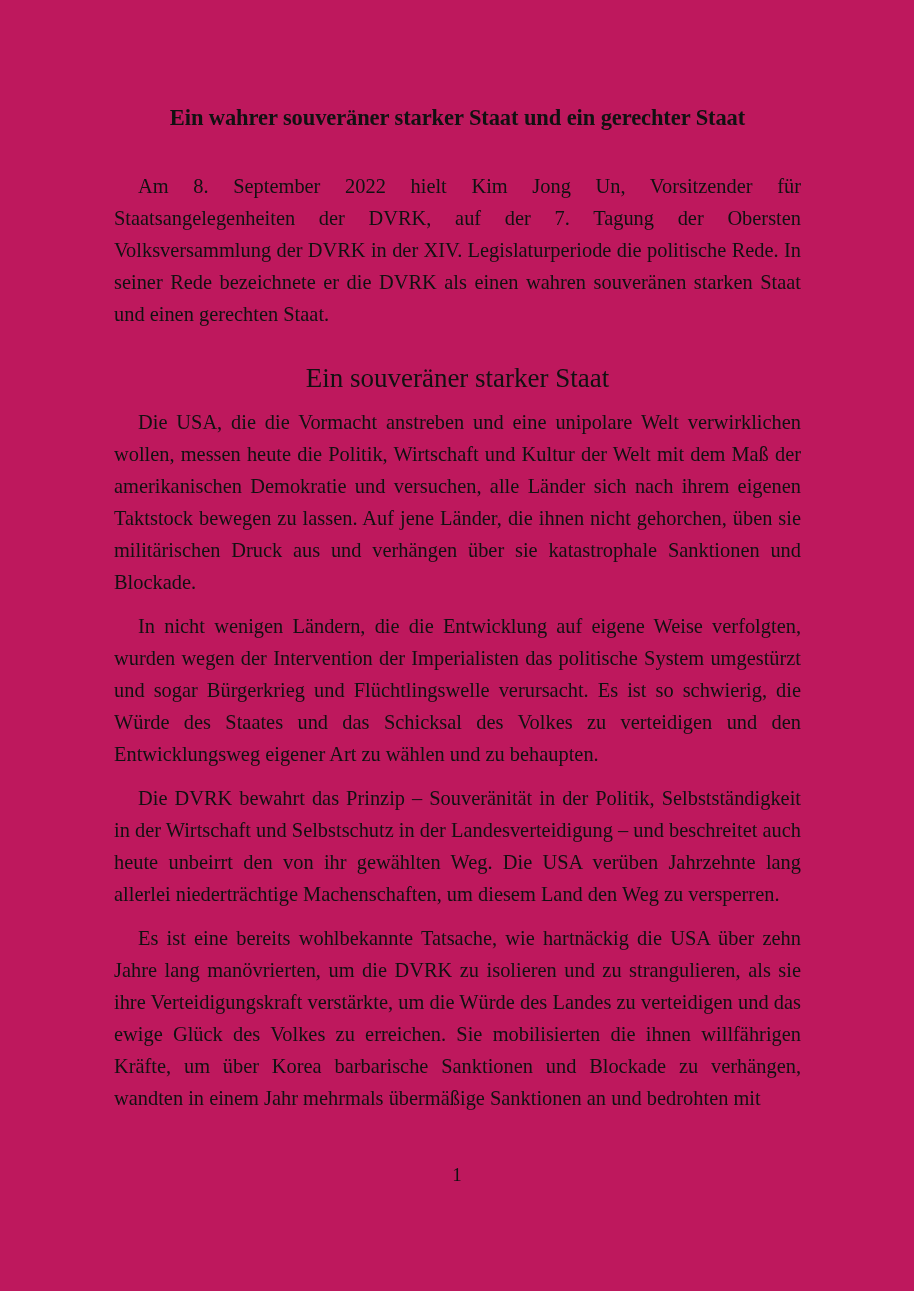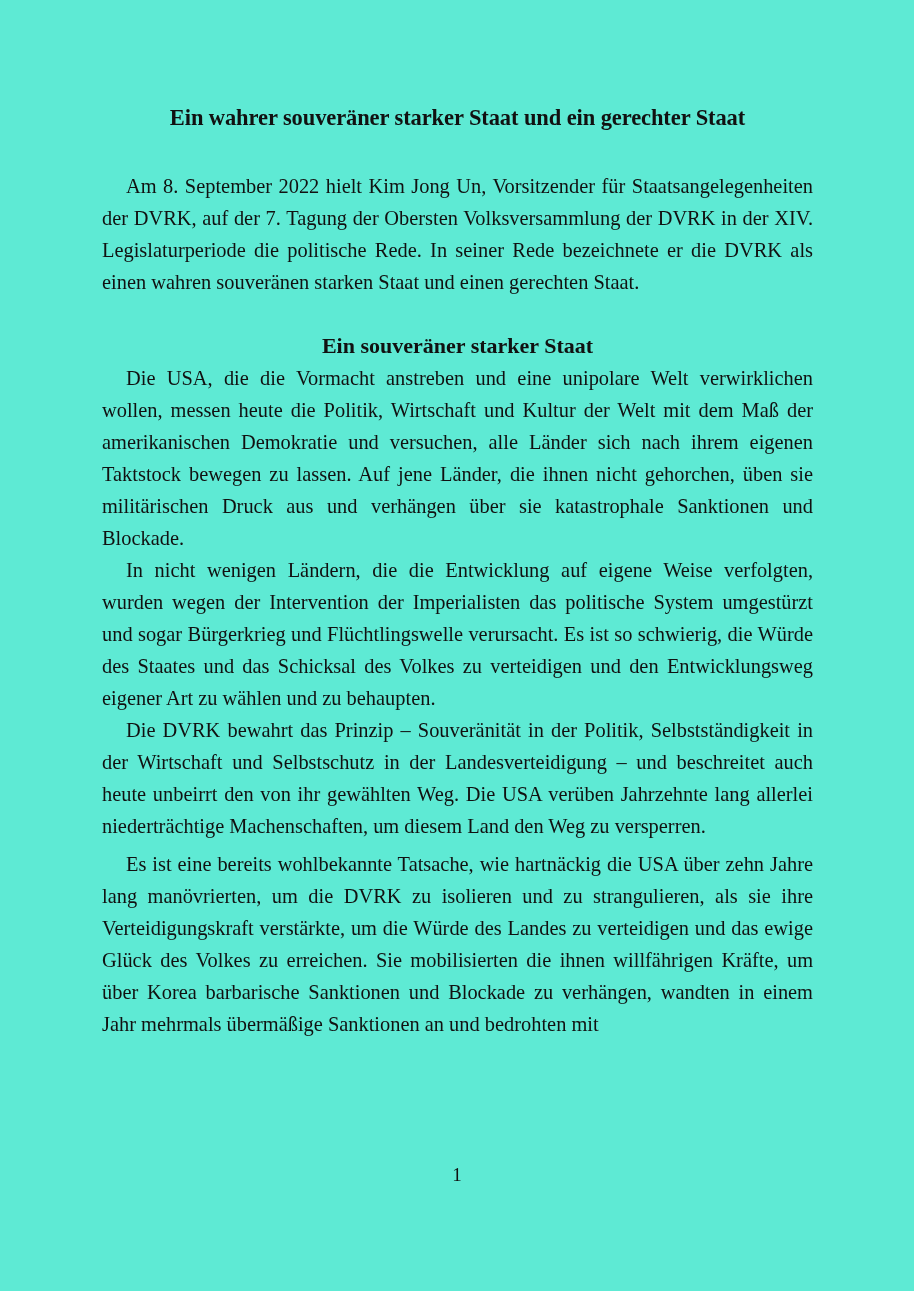--- a/index.html
+++ b/index.html
@@ -14,21 +14,21 @@
       overflow: hidden;
       font-family: "Liberation Serif", "DejaVu Serif", serif;
       color: #111111;
     }
     .page {
       position: absolute;
       left: 0;
       top: 0;
       width: 914px;
       height: 1291px;
-      background: #5eead4;
+      background: #be185d;
     }
     .content {
       position: absolute;
       left: 102px;
       top: 98px;
       width: 711px;
     }
     .doc-title {
       font-weight: bold;
       font-size: 22.5px;
@@ -36,28 +36,28 @@
       margin: 0;
       height: 40px;
       line-height: 40px;
       letter-spacing: -0.1px;
     }
     .para {
       font-size: 20.4px;
       line-height: 32px;
       text-align: justify;
       text-indent: 24px;
-      margin: 0;
+      margin: 12px;
     }
     .intro {
       margin-top: 32px;
     }
     .section-heading {
-      font-weight: bold;
-      font-size: 22px;
+      font-weight: normal;
+      font-size: 27px;
       text-align: center;
       line-height: 32px;
       margin: 32px 0 0 0;
     }
     .gap-small {
       margin-top: 6px;
     }
     .page-number {
       position: absolute;
       left: 0;

